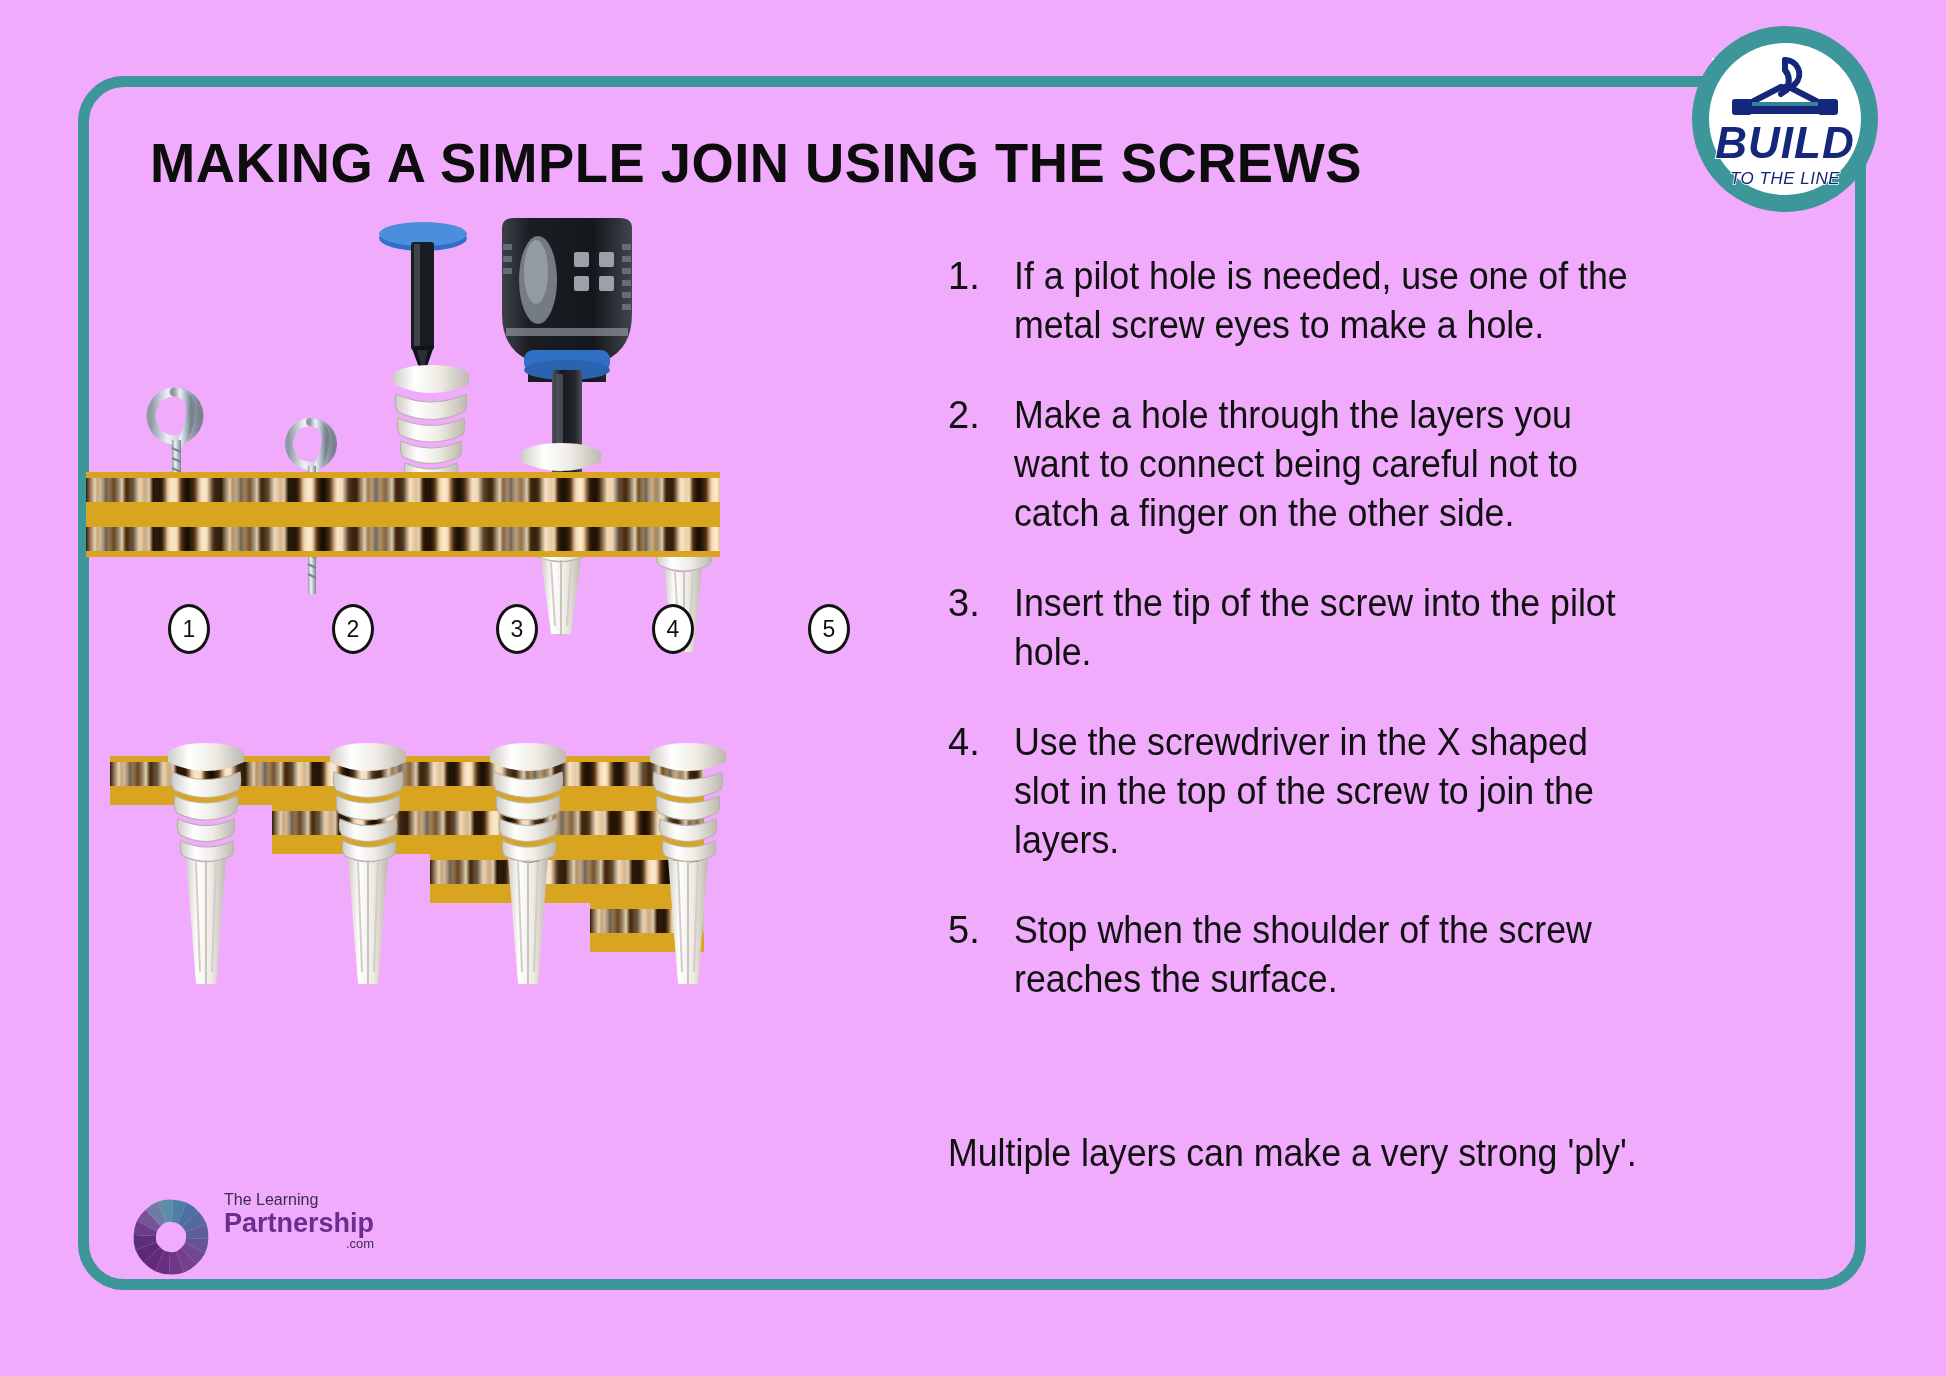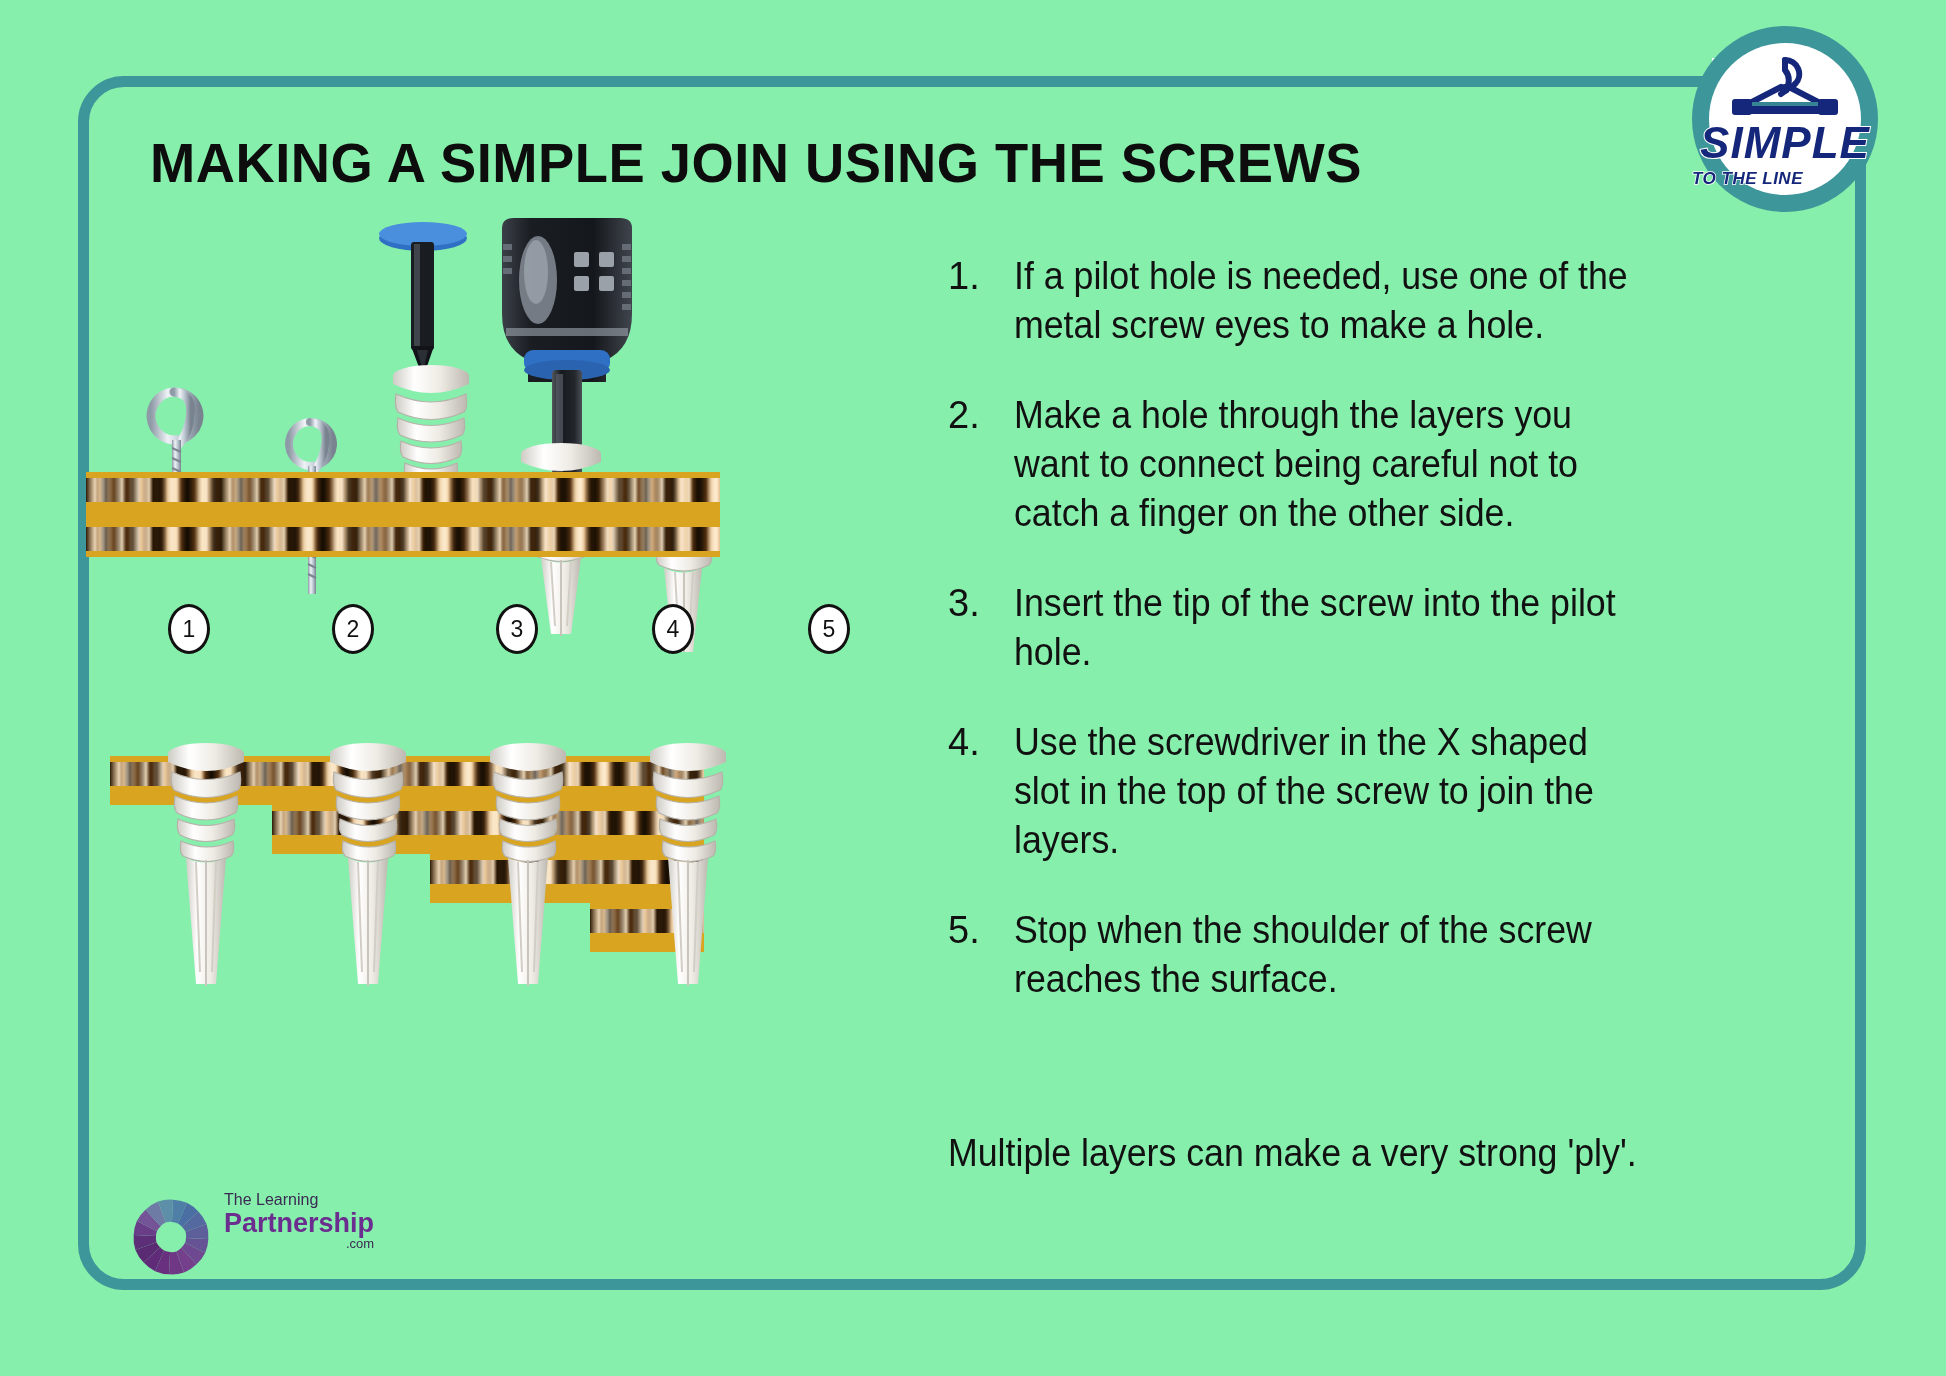--- a/index.html
+++ b/index.html
@@ -3,21 +3,21 @@
 <meta charset="utf-8">
 <style>
   html,body{margin:0;padding:0;}
   body{
     width:1946px;height:1376px;
     background:#ffffff;
     font-family:"Liberation Sans", sans-serif;
     overflow:hidden;
     position:relative;
   }
-  .page{position:absolute;inset:0;background:#86efac;}
+  .page{position:absolute;inset:0;background:#f0abfc;}
 
   
   .frame{
     position:absolute;
     left:78px;top:76px;
     width:1788px;height:1214px;
     border:11px solid #3d9699;
     border-radius:46px;
     box-sizing:border-box;
   }
@@ -70,22 +70,23 @@
     font-style:italic;
     font-size:44px;
     letter-spacing:1px;
     color:#15277a;
     -webkit-text-stroke:2px #ffffff;
     paint-order:stroke fill;
   }
   .logo-line-text{
     position:absolute;
     left:0;top:143px;width:186px;
+    text-align:center;
     font-family:"Liberation Sans", sans-serif;
-    font-weight:bold;
+    font-weight:normal;
     font-style:italic;
     font-size:17px;
     letter-spacing:0.5px;
     color:#15277a;
     -webkit-text-stroke:1.5px #ffffff;
     paint-order:stroke fill;
   }
 
   
   .steps{
@@ -214,21 +215,21 @@
         <path d="M93 34 a14 14 0 0 1 10 24 a14 14 0 0 1 -14 4"></path>
         <path d="M58 77 L89 61"></path>
         <path d="M128 77 L97 61"></path>
       </g>
       <rect x="46" y="76" width="94" height="12" rx="3" fill="#15277a"></rect>
       <rect x="46" y="76" width="94" height="4" fill="#3d9699" opacity="0.85"></rect>
       <rect x="40" y="73" width="20" height="16" rx="3" fill="#15277a"></rect>
       <rect x="126" y="73" width="20" height="16" rx="3" fill="#15277a"></rect>
       <circle cx="93" cy="63" r="5" fill="#15277a"></circle>
     </svg>
-    <div class="logo-build-text">SIMPLE</div>
+    <div class="logo-build-text">BUILD</div>
     <div class="logo-line-text">TO THE LINE</div>
   </div>
 
   <div class="steps">
 
     <div class="step">
       <span class="num">1.</span>
       <span class="body">If a pilot hole is needed, use one of the metal screw eyes to make a hole.</span>
     </div>
 

